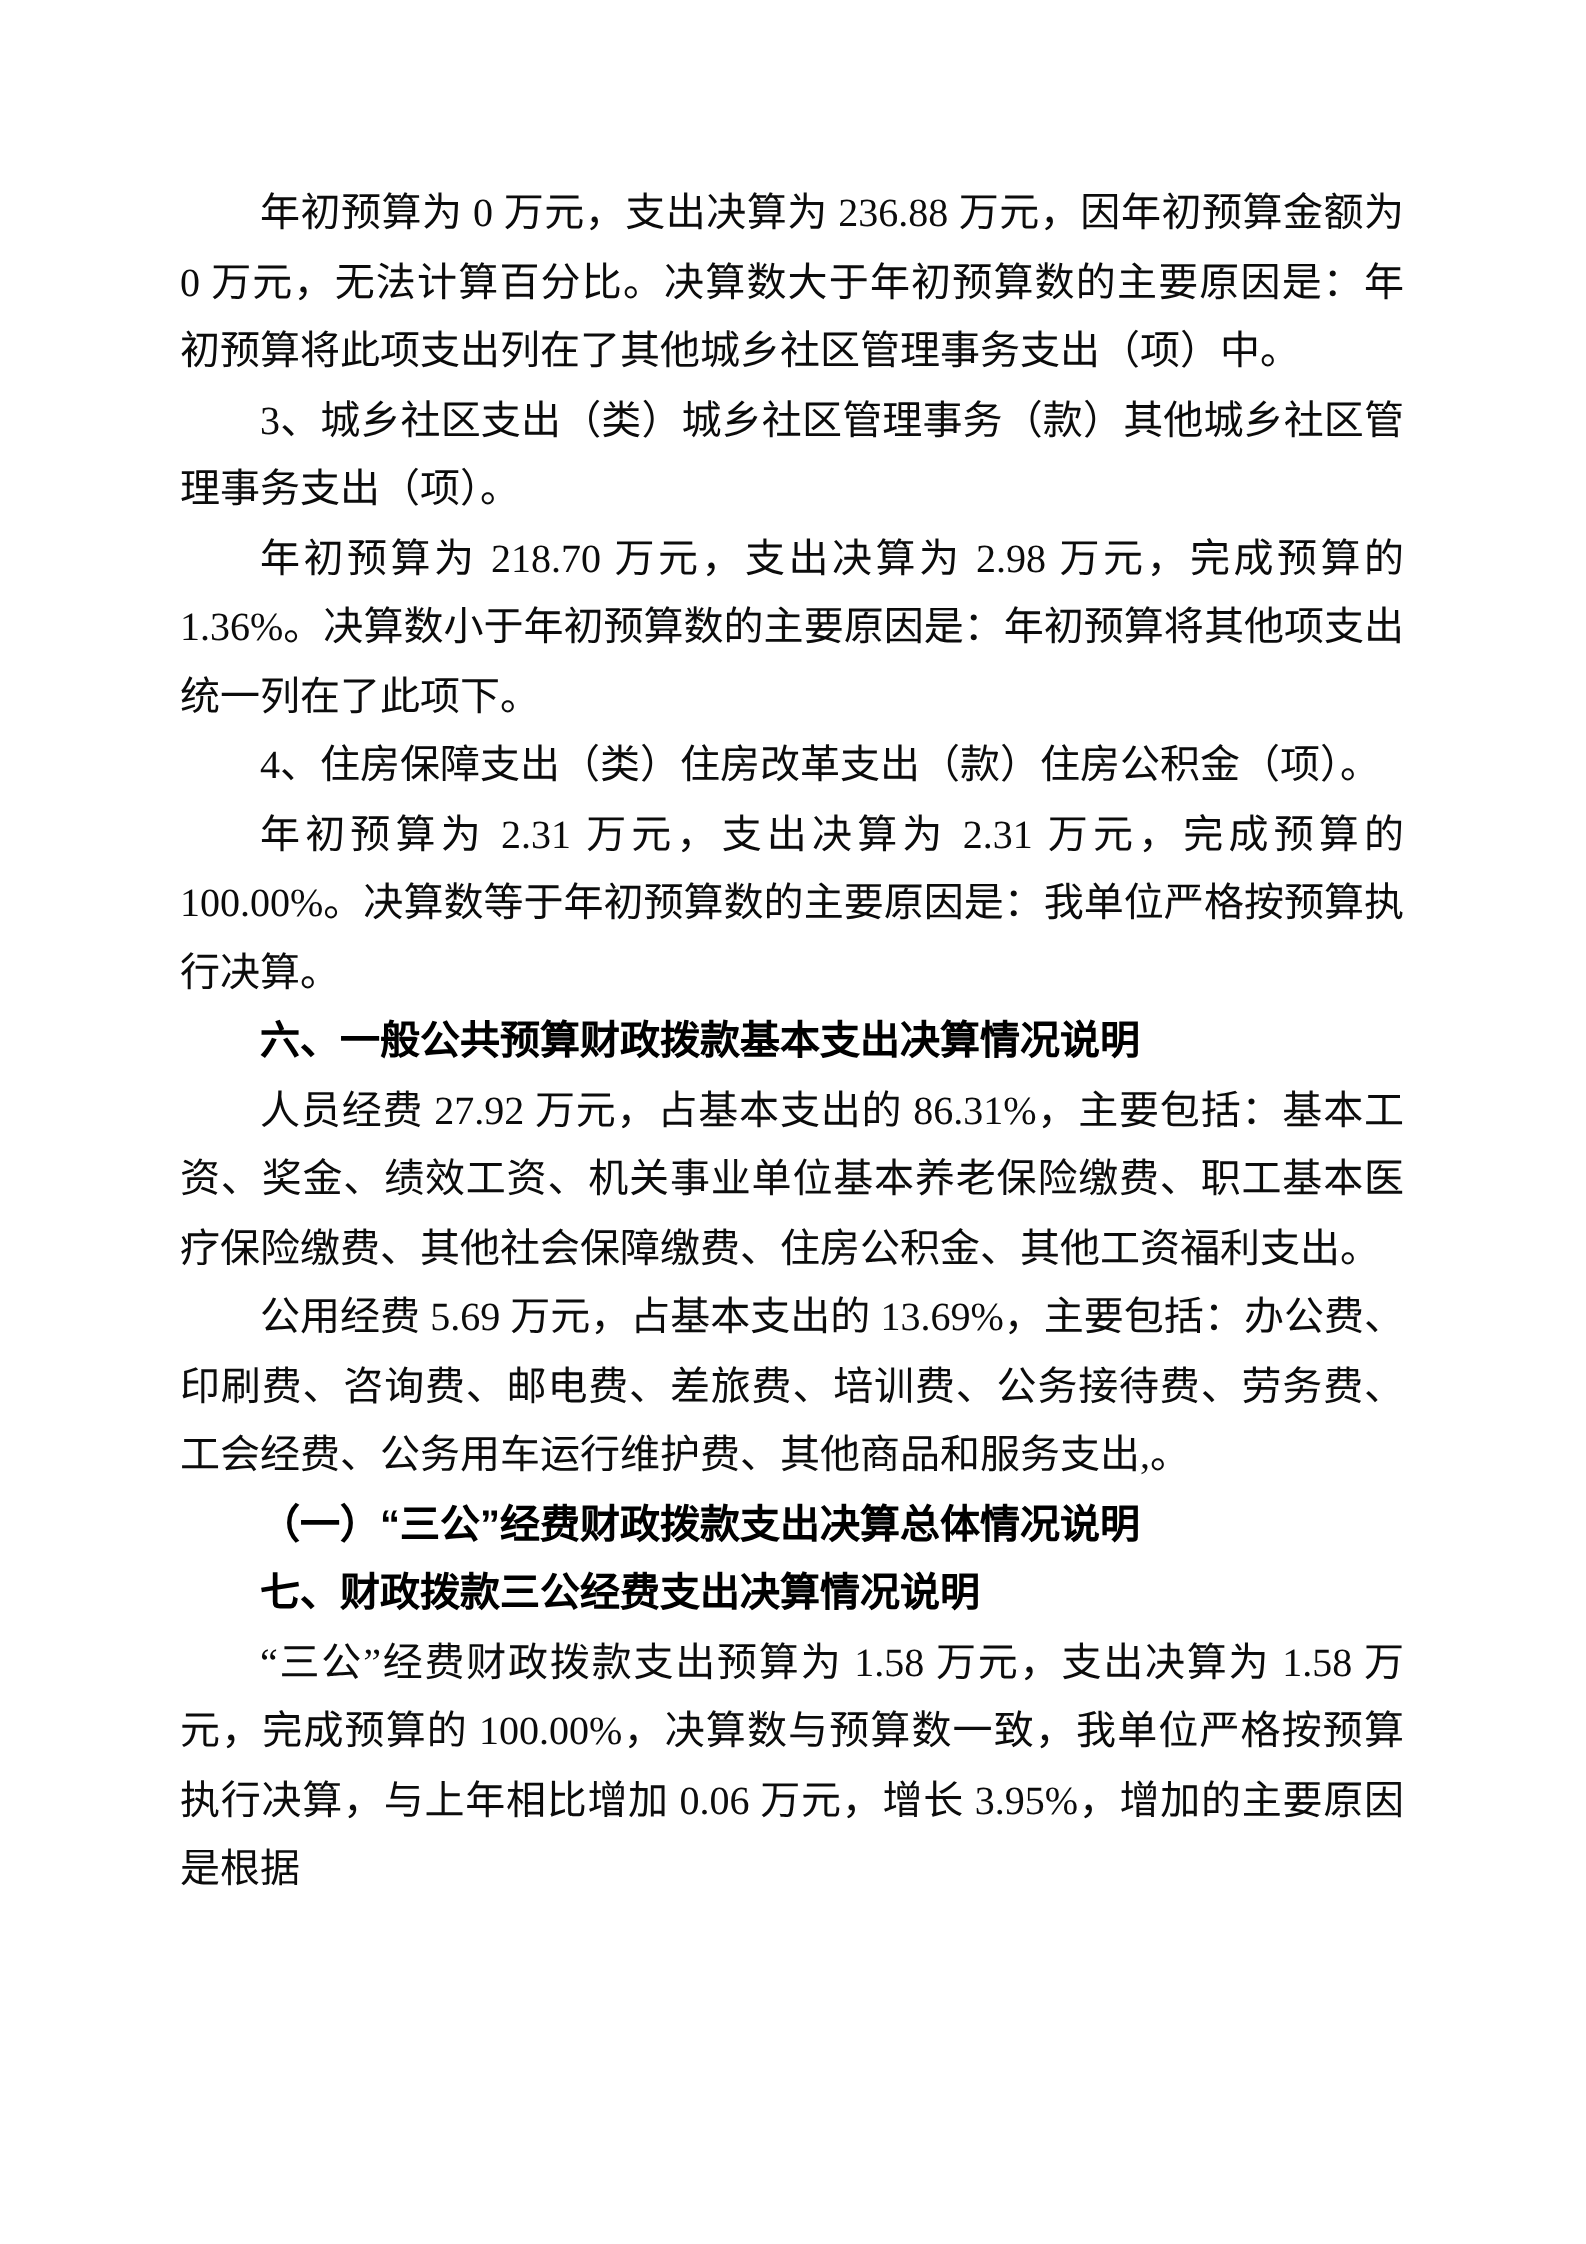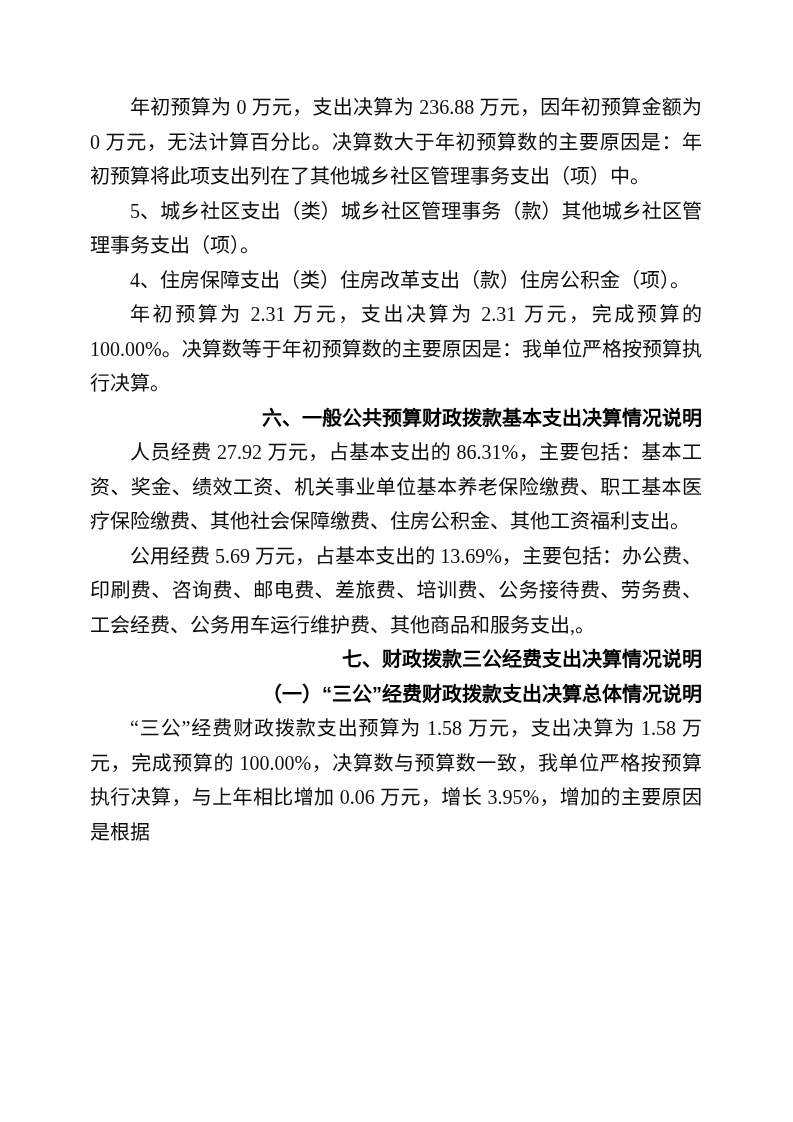--- a/index.html
+++ b/index.html
@@ -34,33 +34,34 @@
       text-indent: 2em;
     }
     .section-heading {
       margin: 0;
       padding: 0;
       font-family: "Liberation Sans", "DejaVu Sans", sans-serif;
       font-weight: bold;
       font-size: 20px;
       line-height: 34.5px;
       color: #000000;
-      text-align: right;
+      text-align: left;
       text-indent: 2em;
     }
   </style>
 </head>
 <body>
 
 <div class="page" style="background: rgb(255, 255, 255); color: rgb(12, 12, 12);">
   <div class="content">
       <p class="body-par">年初预算为 0 万元，支出决算为 236.88 万元，因年初预算金额为 0 万元，无法计算百分比。决算数大于年初预算数的主要原因是：年初预算将此项支出列在了其他城乡社区管理事务支出（项）中。</p>
-      <p class="body-par">5、城乡社区支出（类）城乡社区管理事务（款）其他城乡社区管理事务支出（项）。</p>
+      <p class="body-par">3、城乡社区支出（类）城乡社区管理事务（款）其他城乡社区管理事务支出（项）。</p>
+      <p class="body-par">年初预算为 218.70 万元，支出决算为 2.98 万元，完成预算的 1.36%。决算数小于年初预算数的主要原因是：年初预算将其他项支出统一列在了此项下。</p>
       <p class="body-par">4、住房保障支出（类）住房改革支出（款）住房公积金（项）。</p>
       <p class="body-par">年初预算为 2.31 万元，支出决算为 2.31 万元，完成预算的 100.00%。决算数等于年初预算数的主要原因是：我单位严格按预算执行决算。</p>
       <p class="section-heading">六、一般公共预算财政拨款基本支出决算情况说明</p>
       <p class="body-par">人员经费 27.92 万元，占基本支出的 86.31%，主要包括：基本工资、奖金、绩效工资、机关事业单位基本养老保险缴费、职工基本医疗保险缴费、其他社会保障缴费、住房公积金、其他工资福利支出。</p>
       <p class="body-par">公用经费 5.69 万元，占基本支出的 13.69%，主要包括：办公费、印刷费、咨询费、邮电费、差旅费、培训费、公务接待费、劳务费、工会经费、公务用车运行维护费、其他商品和服务支出,。</p>
+      <p class="section-heading">（一）“三公”经费财政拨款支出决算总体情况说明</p>
       <p class="section-heading">七、财政拨款三公经费支出决算情况说明</p>
-      <p class="section-heading">（一）“三公”经费财政拨款支出决算总体情况说明</p>
       <p class="body-par">“三公”经费财政拨款支出预算为 1.58 万元，支出决算为 1.58 万元，完成预算的 100.00%，决算数与预算数一致，我单位严格按预算执行决算，与上年相比增加 0.06 万元，增长 3.95%，增加的主要原因是根据</p>
     </div>
 </div>
 
 </body></html>

